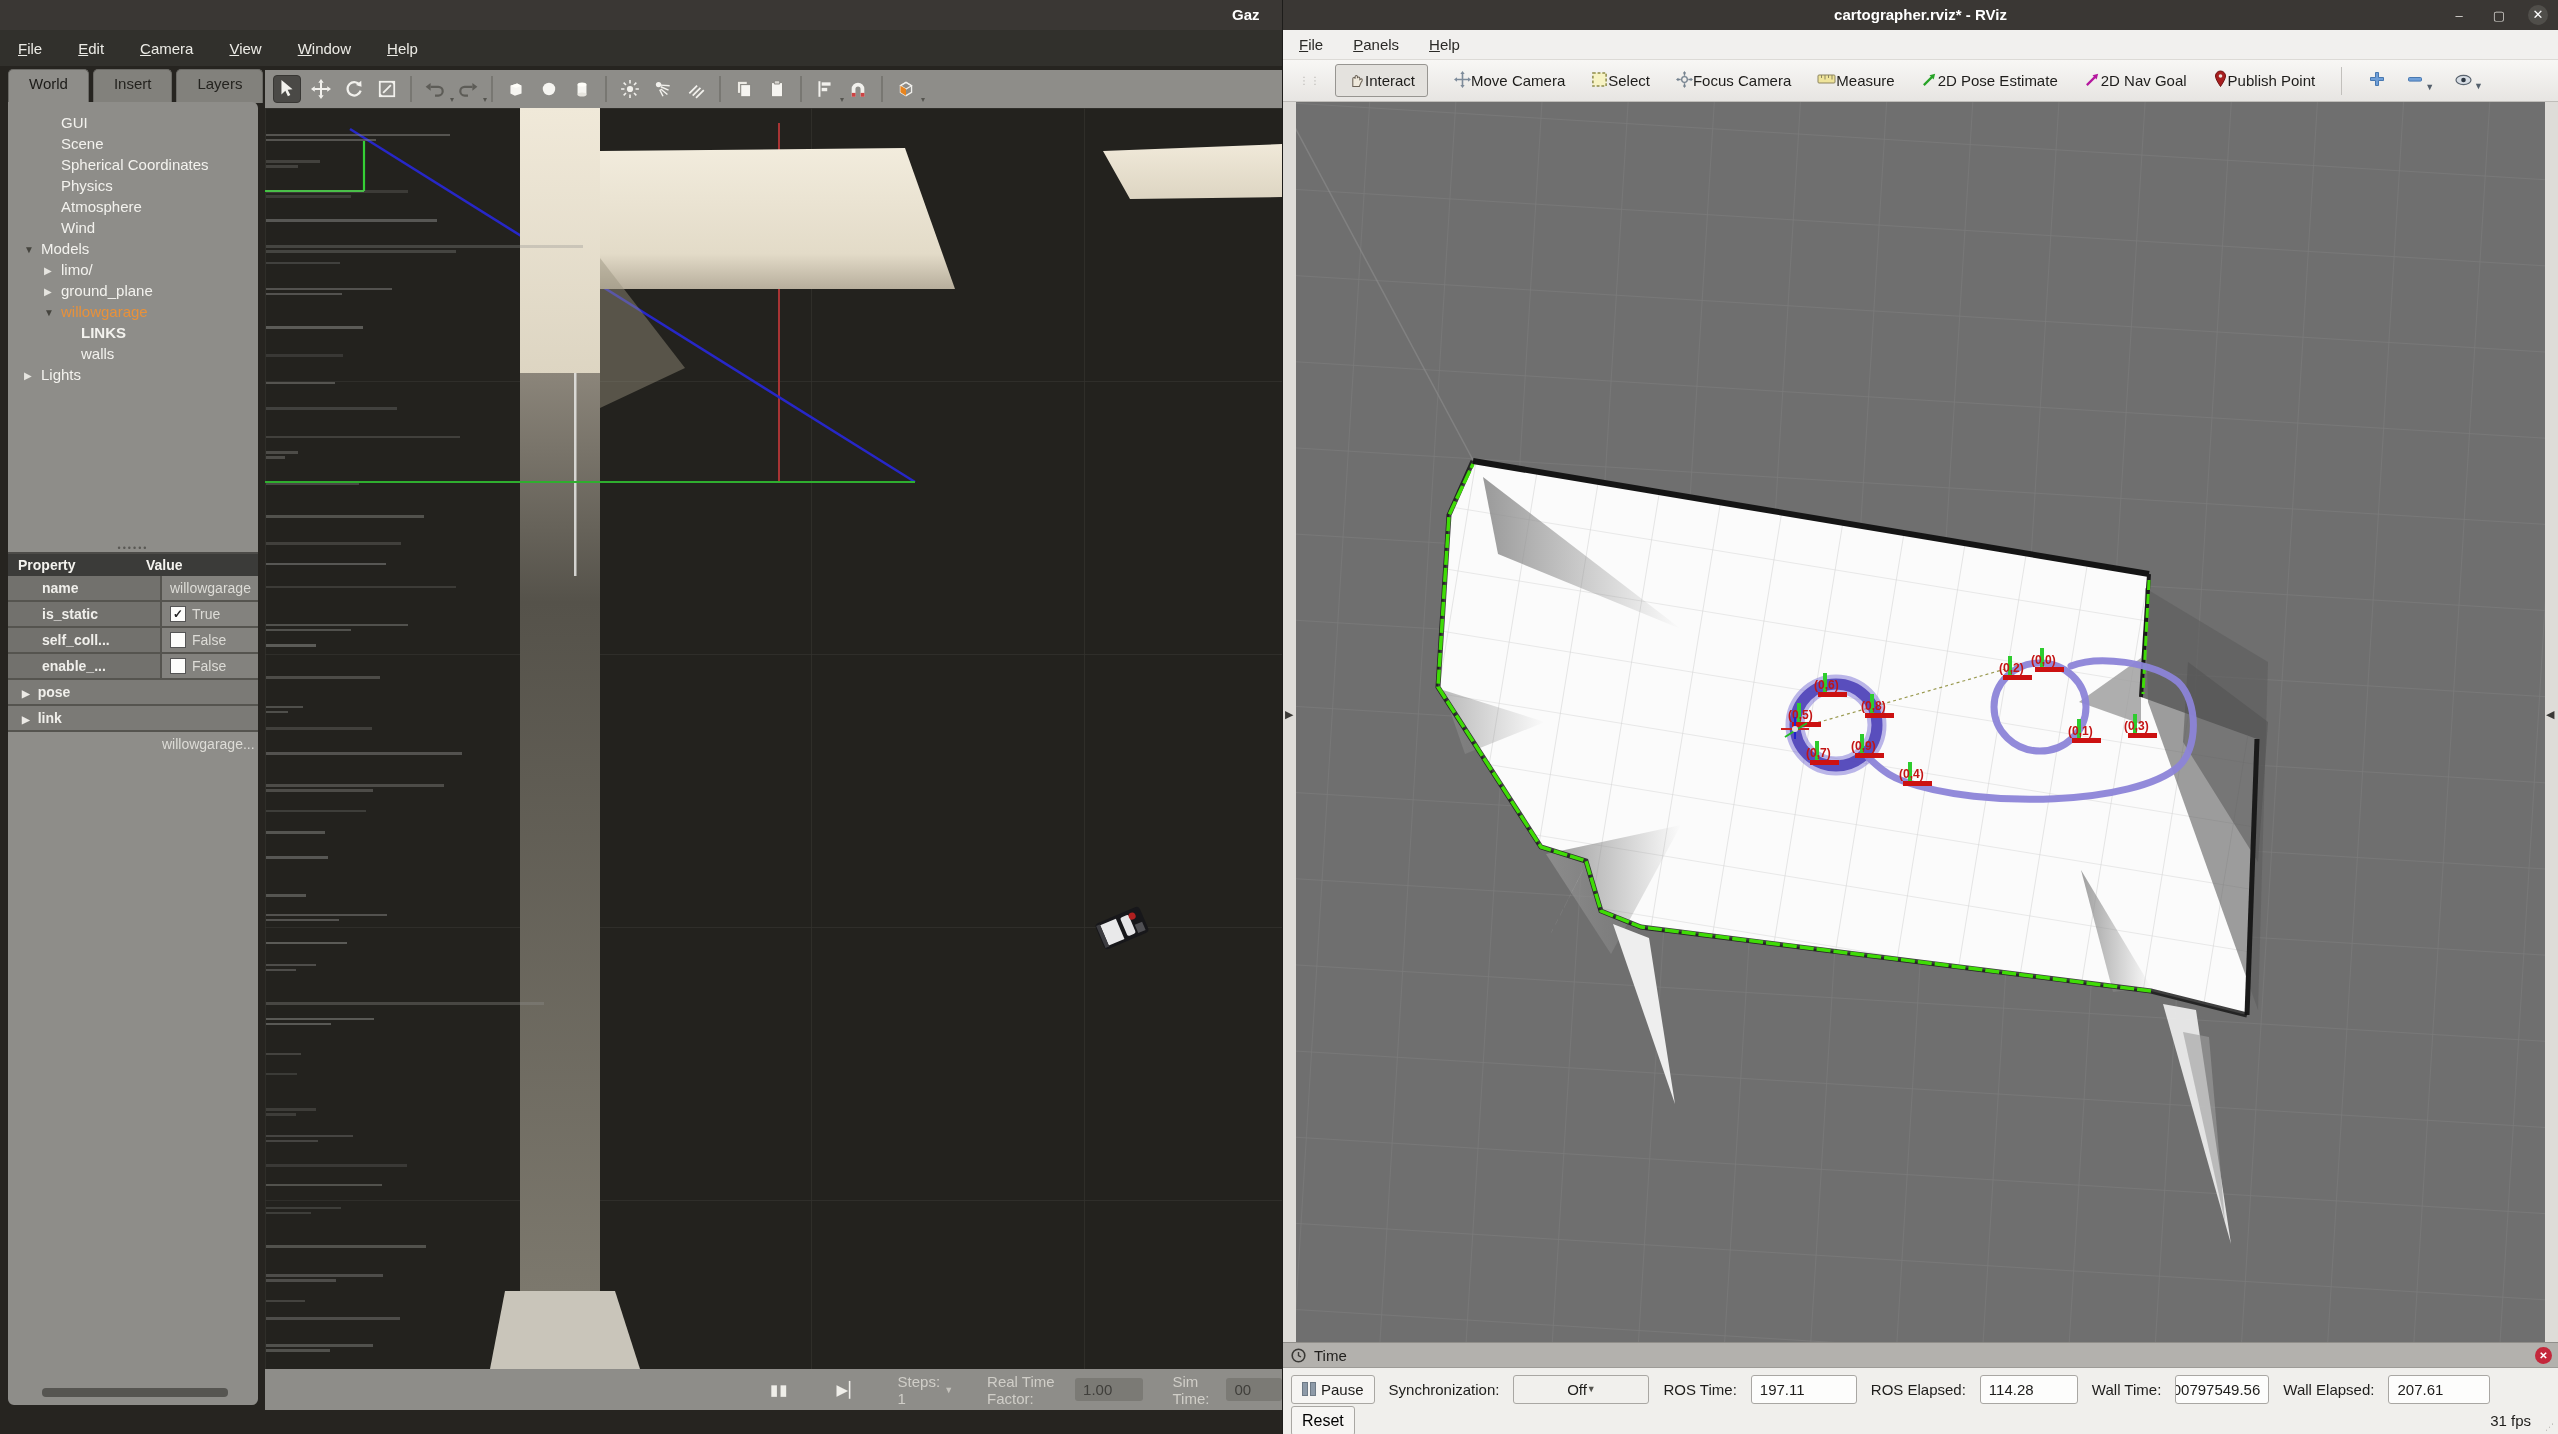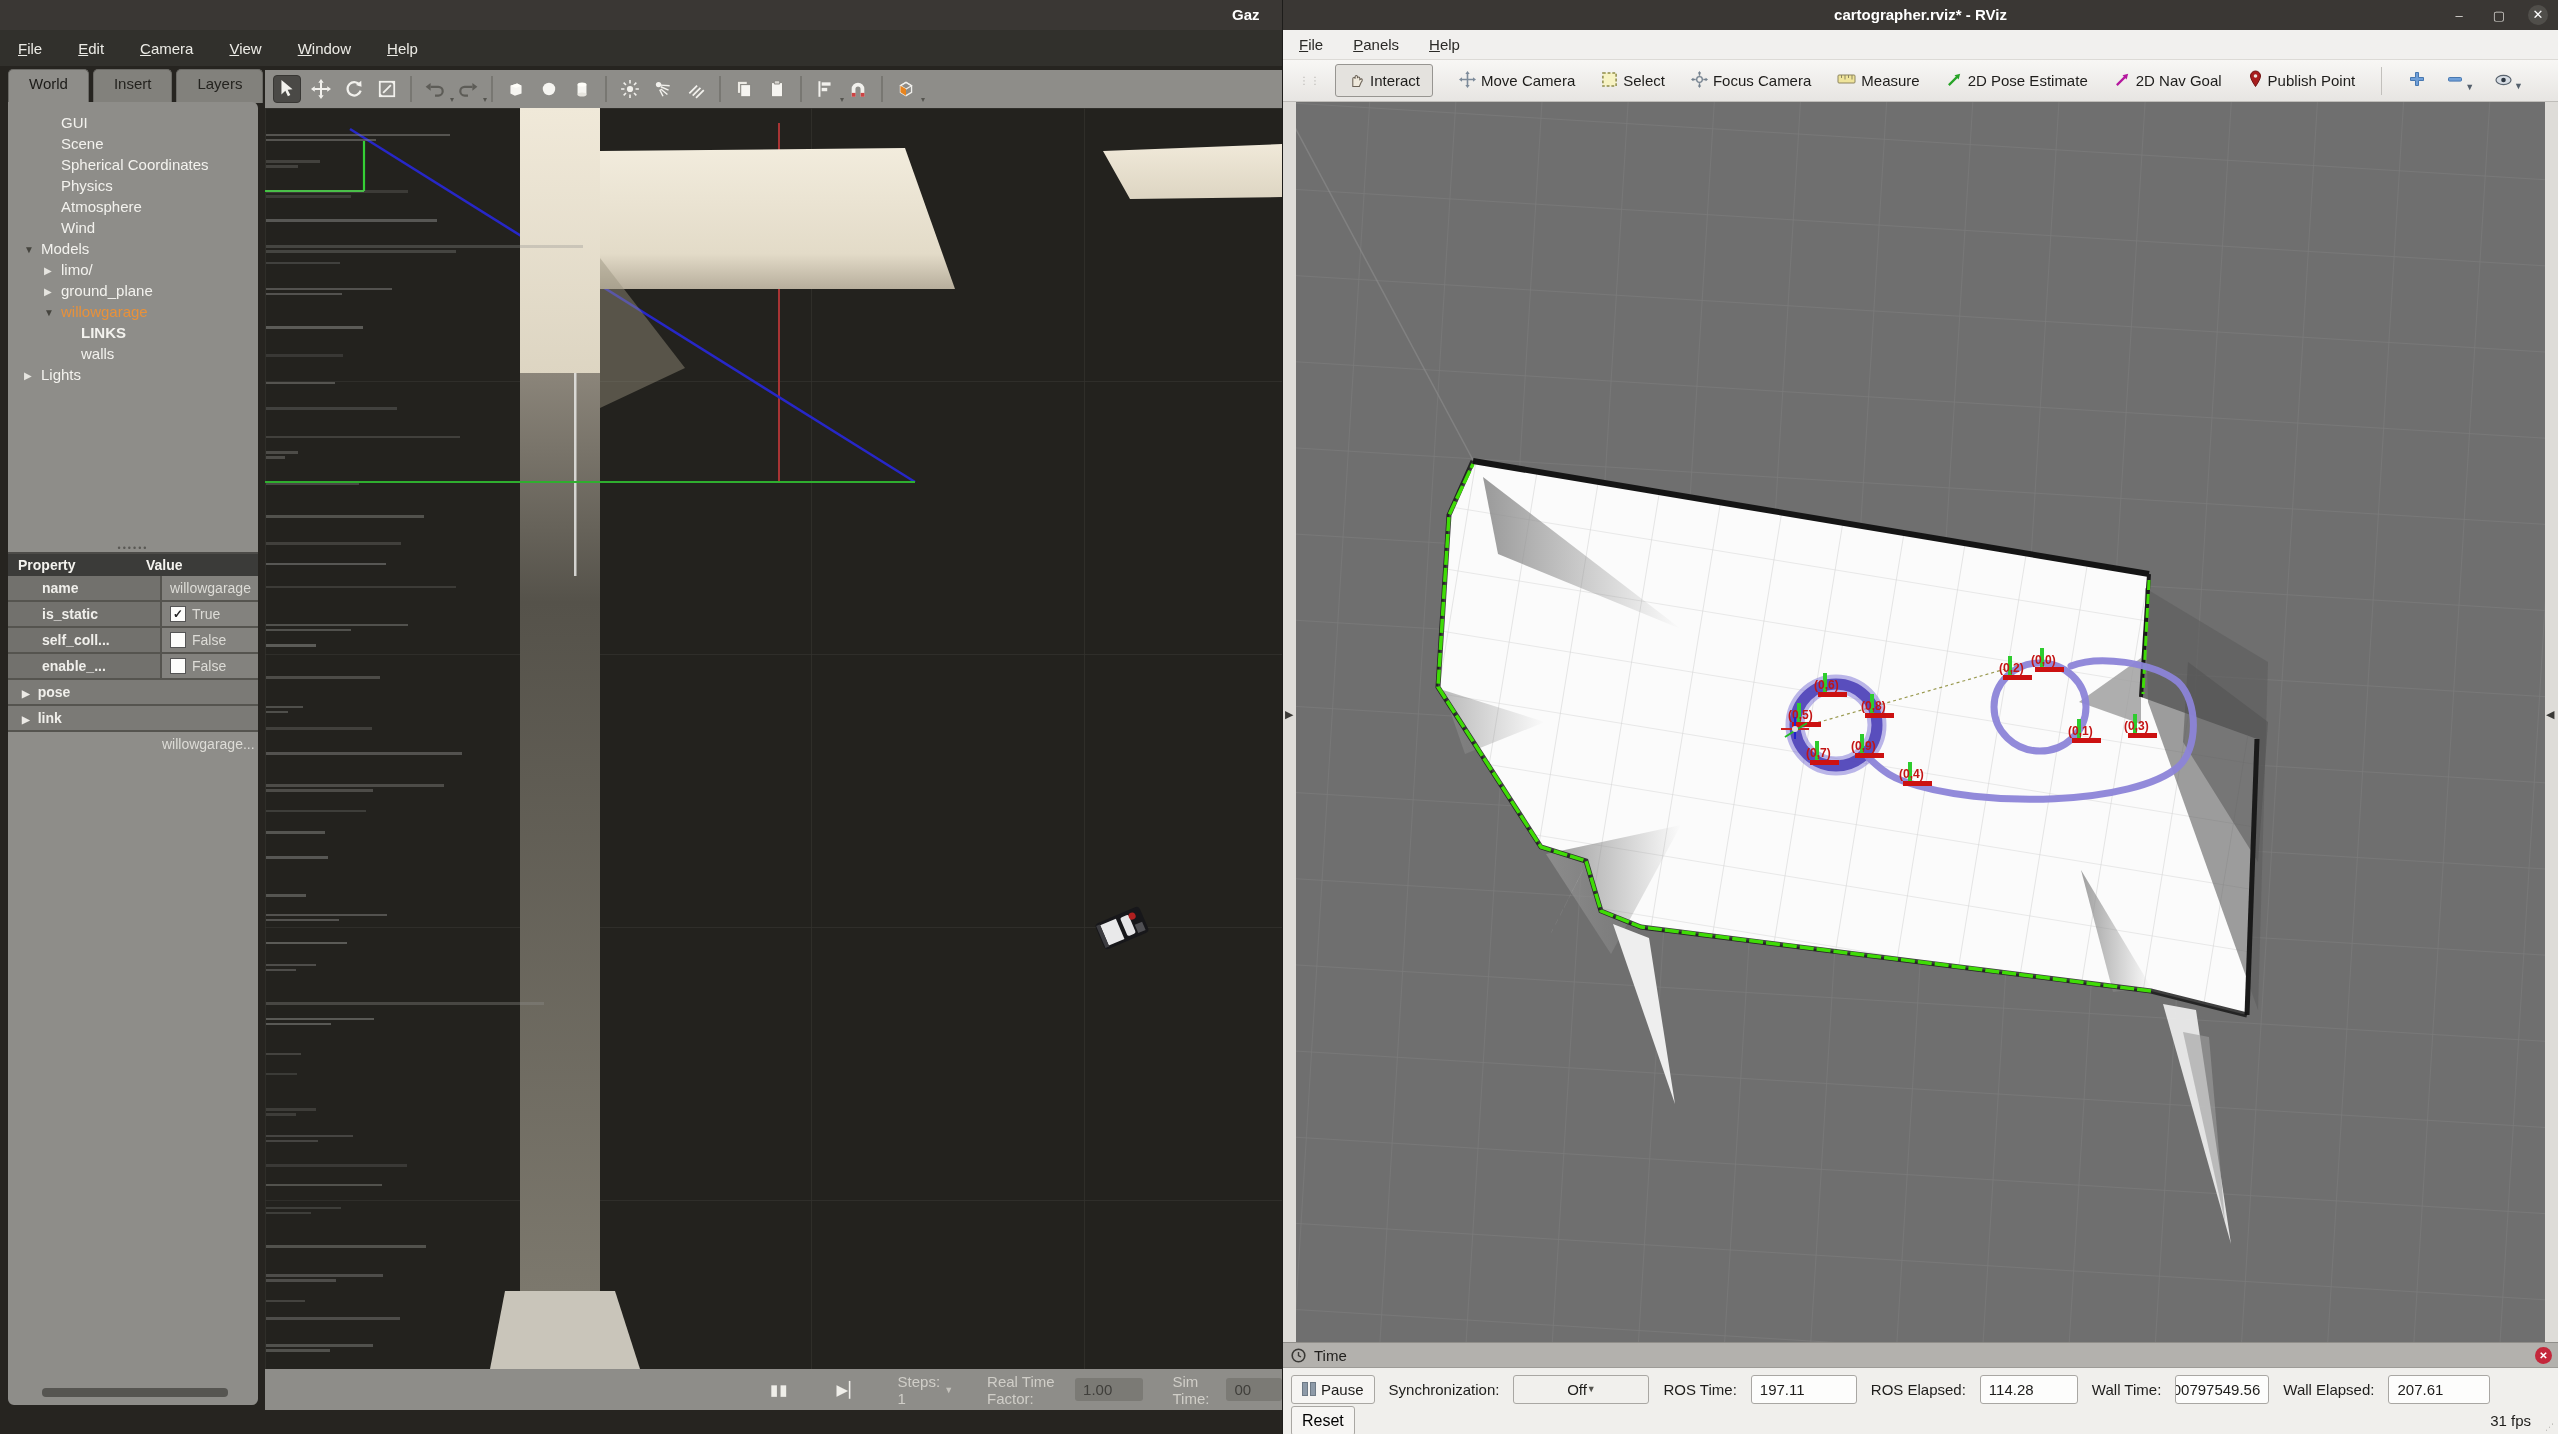--- a/index.html
+++ b/index.html
@@ -45,21 +45,21 @@
   #rviz{left:1282px;top:0;width:1276px;height:1434px;background:#f1f0ee;border-left:1px solid #1d1c1a;box-sizing:border-box}
   #rv-titlebar{left:0;top:0;width:100%;height:30px;background:#3a3734;color:#fff}
   #rv-title{width:100%;text-align:center;line-height:30px;font-weight:bold;font-size:15px}
   #rv-winbtns{right:10px;top:0;height:30px;display:flex;align-items:center;gap:18px}
   .wb{color:#d8d6d2;font-size:13px;width:22px;text-align:center}
   .wb.close{background:#504e4a;border-radius:50%;width:20px;height:20px;line-height:20px;color:#fff}
   #rv-menubar{left:0;top:30px;width:100%;height:30px;background:#f1f0ee;display:flex;align-items:center;gap:30px;padding-left:16px;box-sizing:border-box;border-bottom:1px solid #dcdad6}
   .rv-menu{color:#2a2926;font-size:15px}
   #rv-toolbar{left:0;top:60px;width:100%;height:42px;background:linear-gradient(#f8f7f5,#e7e5e2);border-bottom:1px solid #bfbdb9;display:flex;align-items:center;gap:26px;padding-left:16px;box-sizing:border-box}
   #rv-handle{color:#b9b7b3;font-size:10px;letter-spacing:1px;margin-right:-12px}
-  .rv-tool{display:flex;align-items:center;gap:5px;font-size:15px;color:#1e1d1b;white-space:nowrap}
+  .rv-tool{display:flex;align-items:center;font-size:15px;color:#1e1d1b;white-space:nowrap}
   .rv-tool.selected{border:1px solid #979591;background:#e4e2de;border-radius:3px;padding:5px 12px}
   .rv-iconbtn{display:flex;align-items:flex-end;gap:1px}
   .rv-caret{font-size:9px;color:#55606c;margin-top:10px}
   #rv-toolsep{width:1px;height:28px;background:#c2c0bc}
   #rv-view{left:0;top:102px;width:1275px;height:1240px;background:#6f6f6f;overflow:hidden}
   .edge-strip{top:0;width:13px;height:100%;background:#dedcd8;color:#3b3a37;font-size:11px}
   .edge-strip span{position:absolute;top:606px}
   
   #time-panel{left:0;top:1342px;width:1276px;height:92px;background:#f0efec}
   #time-header{left:0;top:0;width:100%;height:26px;background:#b3b1ad;border-top:1px solid #908e8a;border-bottom:1px solid #9d9b97;display:flex;align-items:center;gap:8px;padding-left:8px;box-sizing:border-box;font-size:15px;color:#201f1d}

